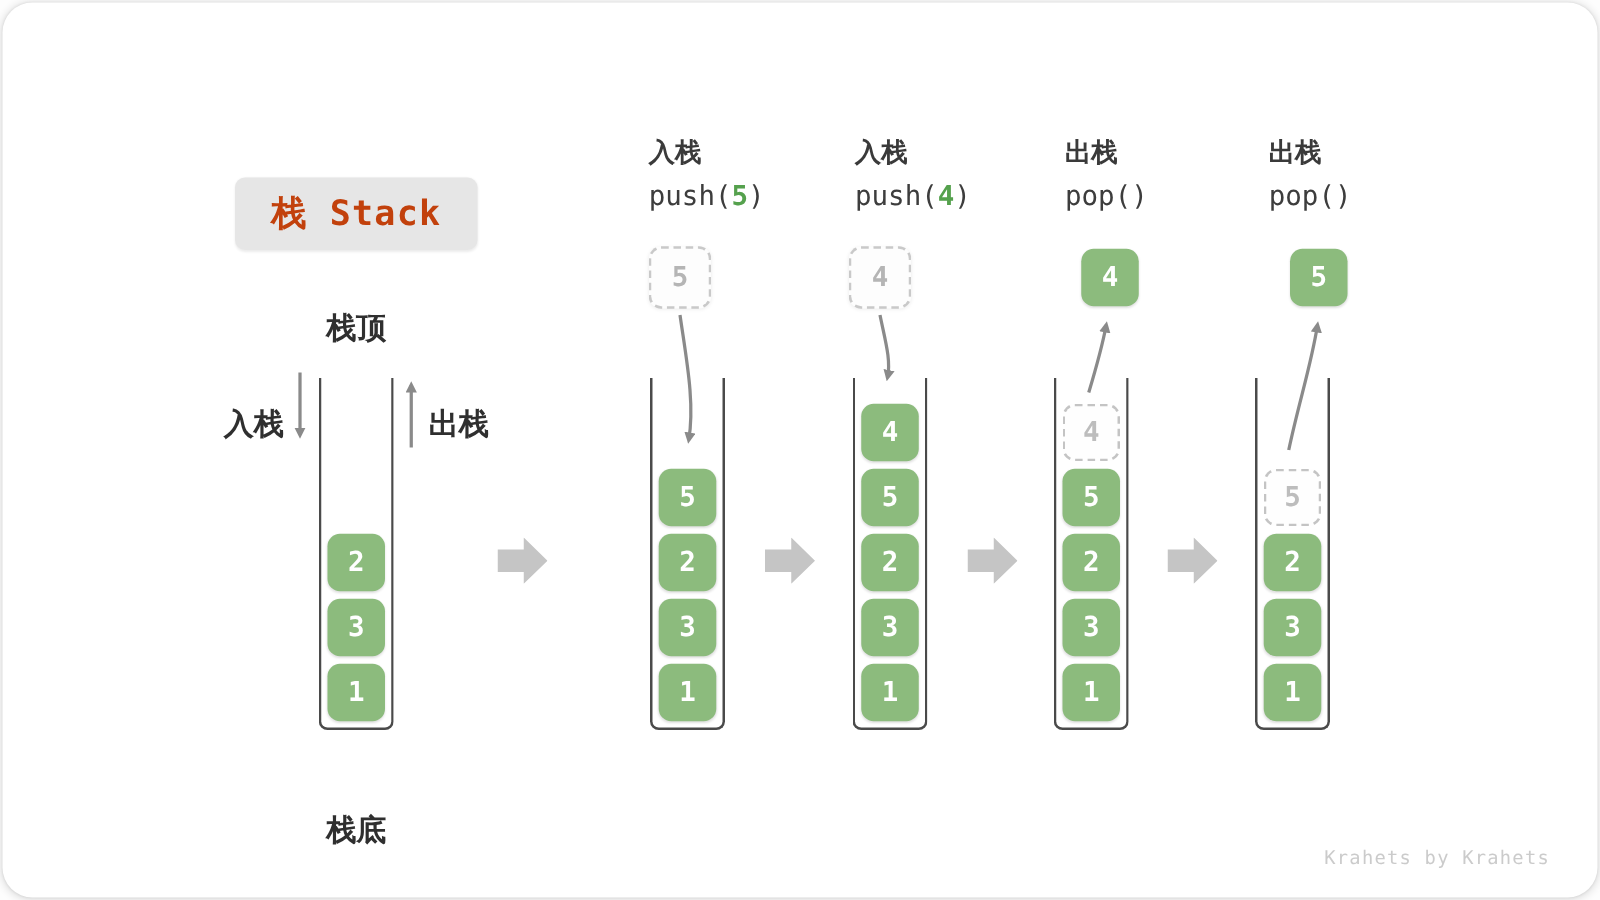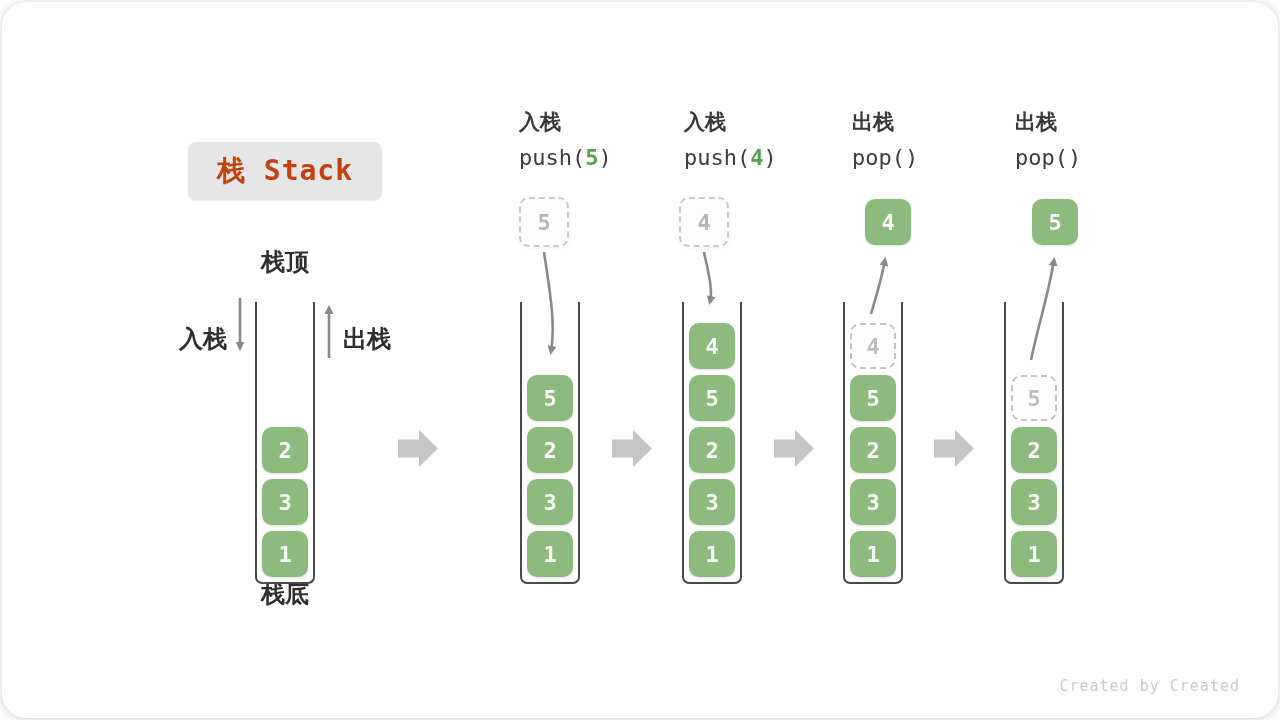--- a/index.html
+++ b/index.html
@@ -86,21 +86,21 @@
     <div class="op-code"><span>pop(</span><span class="op-arg"></span><span>)</span></div>
   </div>
 
   <div class="abs pending" style="left:517px;">5</div>
   <div class="abs pending" style="left:677px;">4</div>
 
   <div class="abs popped" style="left:863px;">4</div>
   <div class="abs popped" style="left:1030px;">5</div>
 
   <div class="abs side-label centered" style="left:253px; top:244px; width:60px;">栈顶</div>
-  <div class="abs side-label centered" style="left:253px; top:576px; width:60px;">栈底</div>
+  <div class="abs side-label centered" style="left:253px; top:646px; width:60px;">栈底</div>
   <div class="abs side-label" style="left:177px; top:321px;">入栈</div>
   <div class="abs side-label" style="left:341px; top:321px;">出栈</div>
 
   <div class="abs stack" style="left:253px;">
     <div class="cell" style="top:125px;">2</div>
     <div class="cell" style="top:177px;">3</div>
     <div class="cell" style="top:229px;">1</div>
   </div>
 
   <div class="abs stack" style="left:518px;">
@@ -161,15 +161,15 @@
       </marker>
     </defs>
     <path d="M238,296 L238,346" stroke="#8a8a8a" stroke-width="2.6" fill="none" marker-end="url(#ah)"></path>
     <path d="M327,356 L327,306" stroke="#8a8a8a" stroke-width="2.6" fill="none" marker-end="url(#ah)"></path>
     <path d="M542,250 C547,285 554,320 549,350" stroke="#8a8a8a" stroke-width="2.6" fill="none" marker-end="url(#ah)"></path>
     <path d="M702,250 C706,270 711,286 708,300" stroke="#8a8a8a" stroke-width="2.6" fill="none" marker-end="url(#ah)"></path>
     <path d="M869,312 C875,292 880,274 883,258" stroke="#8a8a8a" stroke-width="2.6" fill="none" marker-end="url(#ah)"></path>
     <path d="M1029,358 C1037,320 1047,290 1052,258" stroke="#8a8a8a" stroke-width="2.6" fill="none" marker-end="url(#ah)"></path>
   </svg>
 
-  <div class="abs watermark">Created by Created</div>
+  <div class="abs watermark">Krahets by Krahets</div>
 
 </div>
 
 </body></html>

